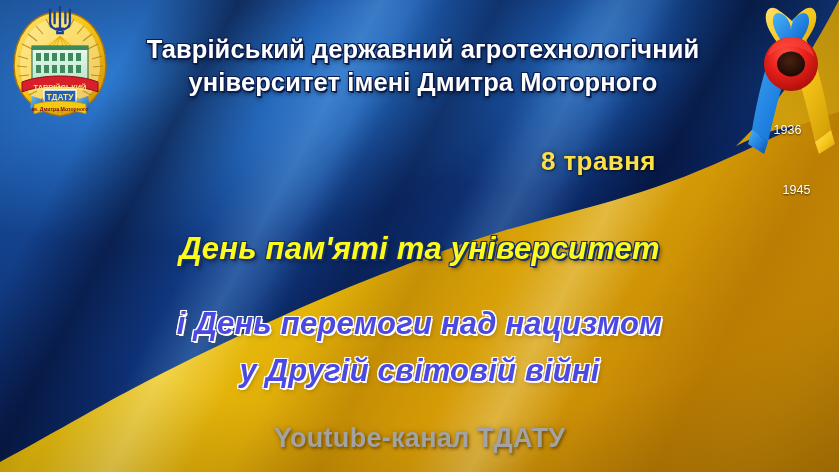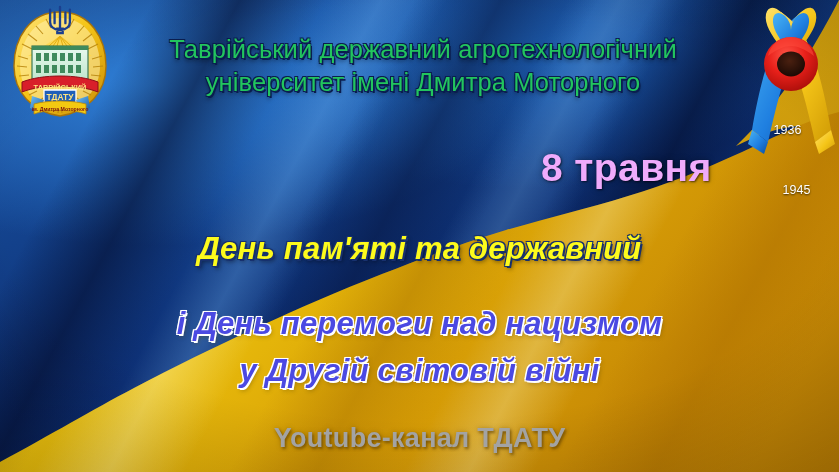--- a/index.html
+++ b/index.html
@@ -58,39 +58,39 @@
   }
   
   .bg-vignette{
     background:radial-gradient(ellipse 90% 80% at 50% 45%, rgba(0,0,0,0) 55%, rgba(0,0,0,.22) 100%);
   }
 
   
   .title{
     position:absolute;left:108px;top:33px;width:630px;
     text-align:center;
-    color:#22c55e;
-    font-size:25.5px;line-height:33px;font-weight:normal;
+    color:#ffffff;
+    font-size:25.5px;line-height:33px;font-weight:bold;
     letter-spacing:.1px;
     text-shadow:
       1.6px 1.6px 0 #0a1d4e, -.9px .9px 0 #0a1d4e,
       .9px -.9px 0 #0a1d4e, -.9px -.9px 0 #0a1d4e,
       0 2.6px 4px rgba(0,0,0,.55);
     white-space:pre-line;
   }
 
   .time{
     position:absolute;left:200px;top:146px;
     color:#ffffff;font-size:30px;font-weight:bold;
     letter-spacing:.4px;
     text-shadow:1px 1px 2px rgba(0,0,0,.55), 0 0 6px rgba(0,0,0,.35);
   }
   .date{
     position:absolute;left:541px;top:146px;
-    color:#f0abfc;font-size:39px;font-weight:bold;
+    color:#fde047;font-size:26px;font-weight:bold;
     letter-spacing:.4px;
     text-shadow:1px 1px 2px rgba(0,0,0,.55), 0 0 6px rgba(0,0,0,.35);
   }
 
   .headline-yellow{
     position:absolute;left:0;top:231px;width:839px;
     text-align:center;
     color:#fdfb1c;
     font-size:31px;font-weight:bold;font-style:italic;
     letter-spacing:.2px;
@@ -273,18 +273,18 @@
     </svg>
     <div class="ribbon-years">
       <span class="y1">1936</span>
       <span class="y2">1945</span>
     </div>
   </div>
 
   <div class="title">Таврійський державний агротехнологічний
 університет імені Дмитра Моторного</div>
   <div class="date">8 травня</div>
-  <div class="headline-yellow">День пам'яті та державний</div>
+  <div class="headline-yellow">День пам'яті та університет</div>
   <div class="headline-blue">і День перемоги над нацизмом
 у Другій світовій війні</div>
   <div class="footer">Youtube-канал ТДАТУ</div>
 
 </div>
 
 </body></html>

